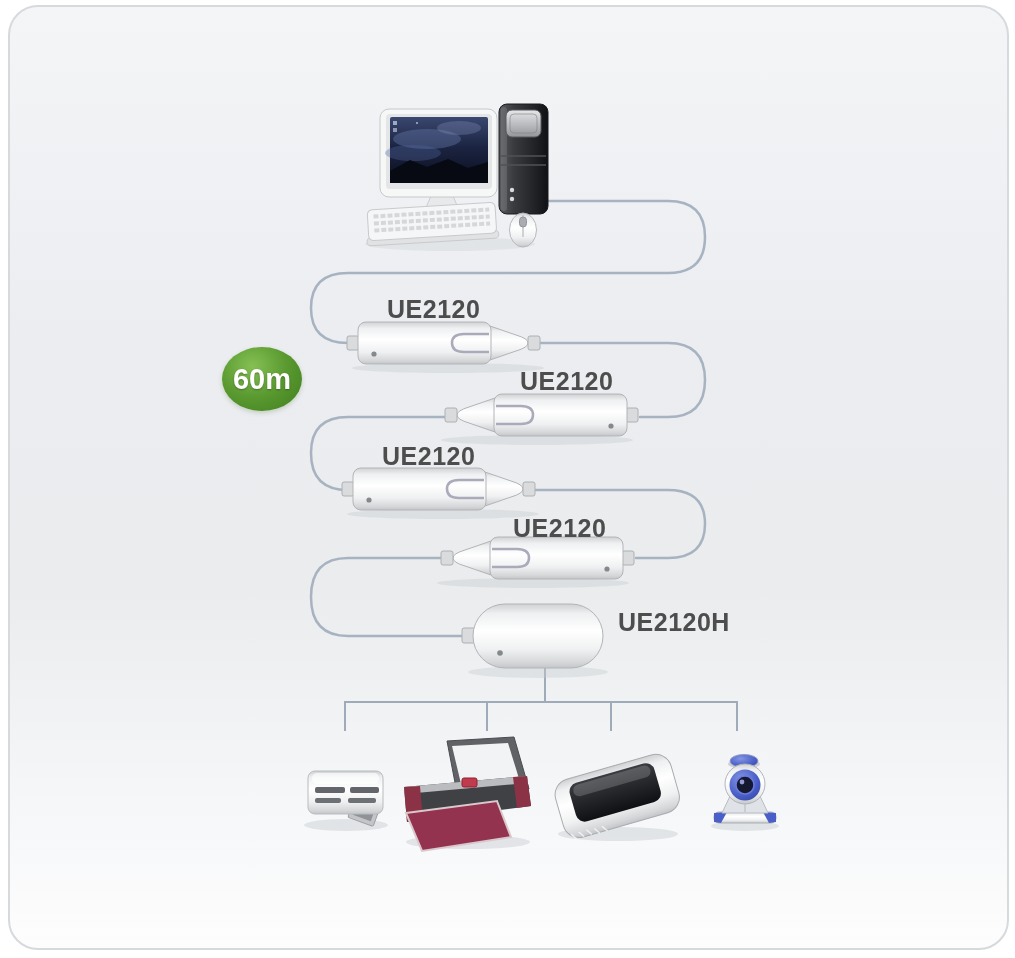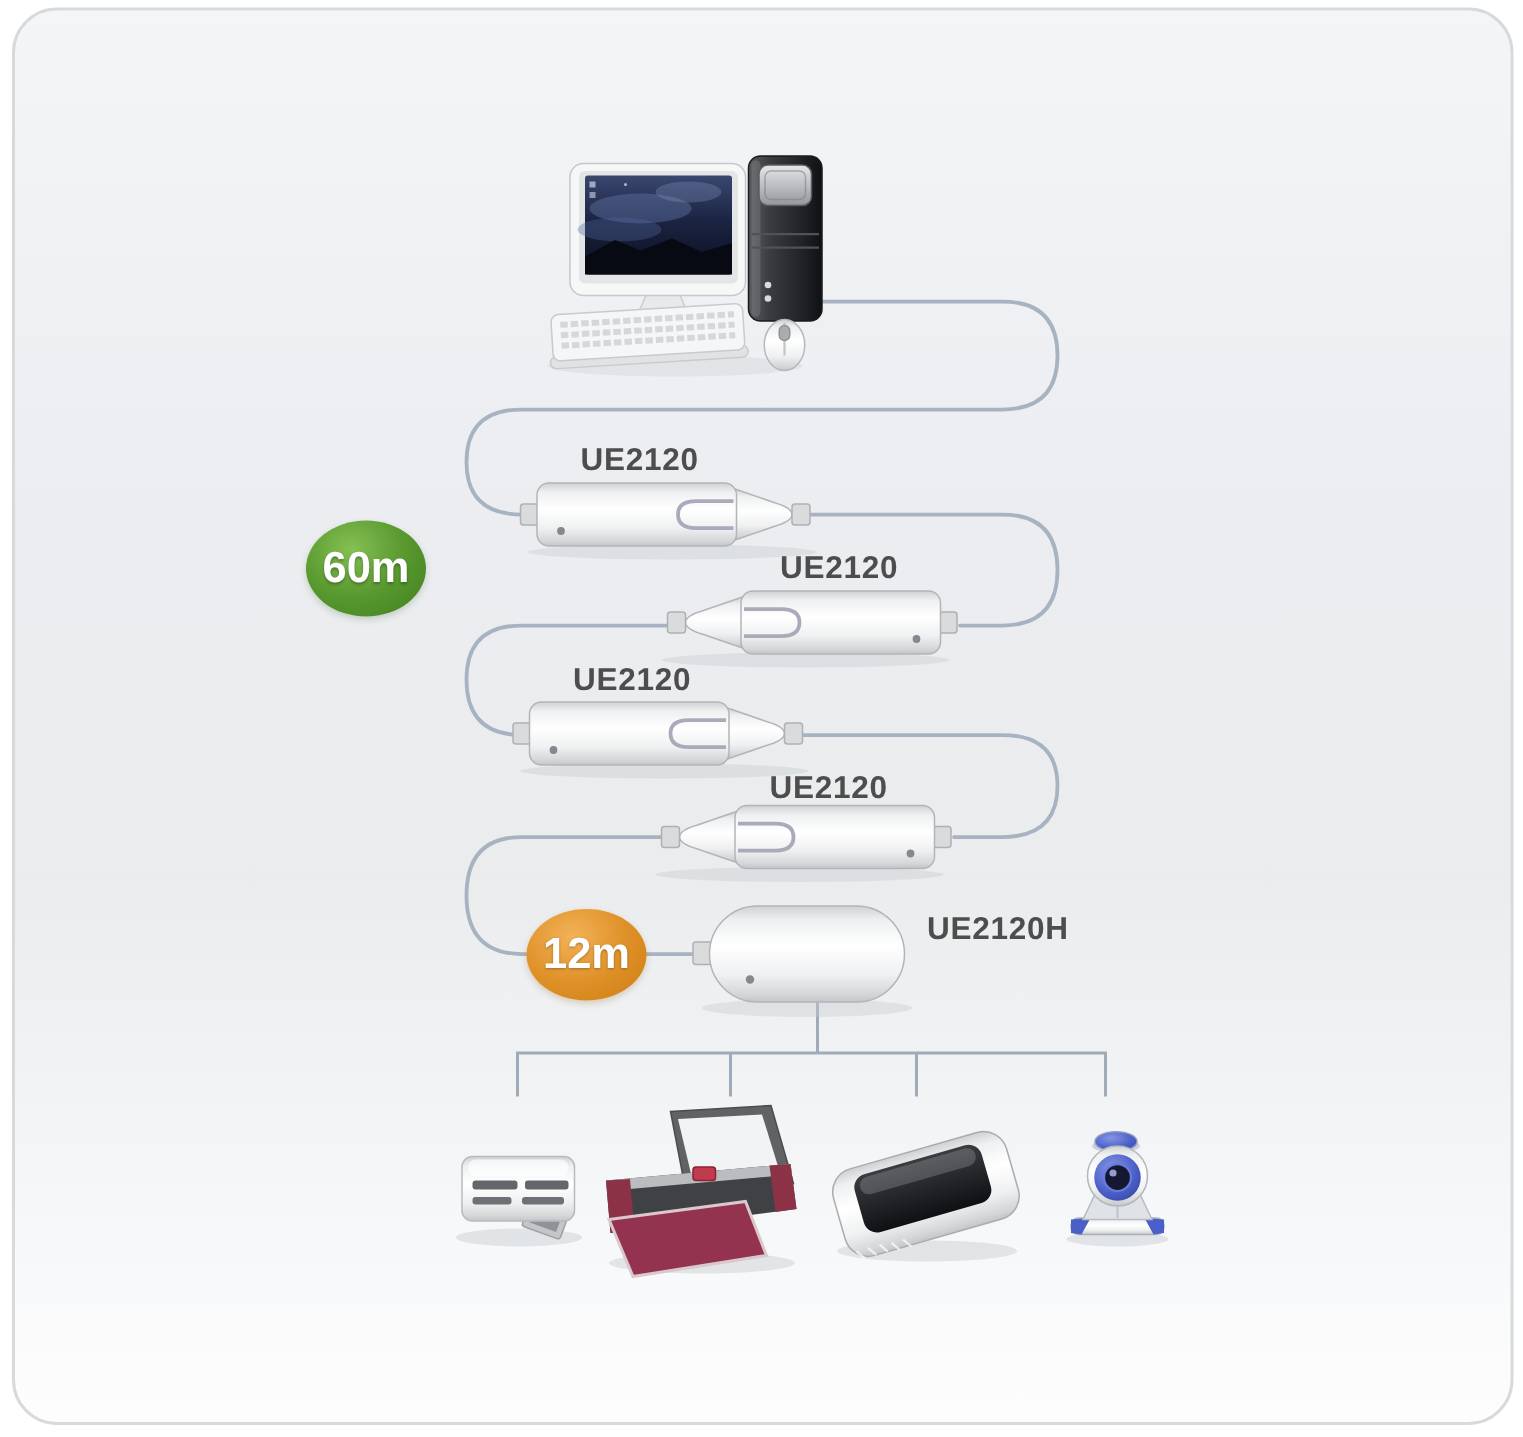--- a/index.html
+++ b/index.html
@@ -2,26 +2,26 @@
 <html><head>
 <meta charset="utf-8">
 <style>
   html,body{margin:0;padding:0;background:#ffffff;}
   #stage{position:relative;width:1015px;height:958px;background:#ffffff;overflow:hidden;
          font-family:"Liberation Sans",sans-serif;}
   .panel{position:absolute;left:8px;top:5px;width:997px;height:941px;border-radius:30px;
          border:2px solid #d7dadd;
          background:linear-gradient(180deg,#f4f5f7 0%,#ebedf0 35%,#eaecee 62%,#f6f7f8 85%,#fdfdfe 100%);}
   svg{position:absolute;left:0;top:0;}
-  .lbl{position:absolute;font-weight:bold;font-size:21px;color:#4d4d4d;letter-spacing:.5px;
+  .lbl{position:absolute;font-weight:bold;font-size:25px;color:#4d4d4d;letter-spacing:.5px;
        white-space:nowrap;}
   .badge{position:absolute;display:flex;align-items:center;justify-content:center;
          border-radius:50%;color:#ffffff;font-weight:bold;font-size:29px;
          text-shadow:0 1px 2px rgba(0,0,0,.3);}
-  .badge-green{left:204px;top:347px;width:80px;height:64px;
+  .badge-green{left:222px;top:347px;width:80px;height:64px;
       background:radial-gradient(ellipse at 38% 30%,#85c054 0%,#5a9a30 48%,#3f7d1d 100%);
       box-shadow:0 2px 4px rgba(80,110,60,.25);}
   .badge-orange{left:351px;top:606px;width:80px;height:61px;
       background:radial-gradient(ellipse at 38% 30%,#f2b257 0%,#e0922a 50%,#cb7d12 100%);
       box-shadow:0 2px 4px rgba(140,100,30,.25);}
 </style>
 </head>
 <body>
 
 <div id="stage">
@@ -196,16 +196,13 @@
 
   <div class="lbl" style="left:387px;top:295px">UE2120</div>
   <div class="lbl" style="left:520px;top:367px">UE2120</div>
   <div class="lbl" style="left:382px;top:442px">UE2120</div>
   <div class="lbl" style="left:513px;top:514px">UE2120</div>
   <div class="lbl" style="left:618px;top:608px">UE2120H</div>
 
   <div class="badge badge-green">
     <span>60m</span>
   </div>
-  <div class="badge badge-orange">
-    <span>12m</span>
-  </div>
 </div>
 
 </body></html>

